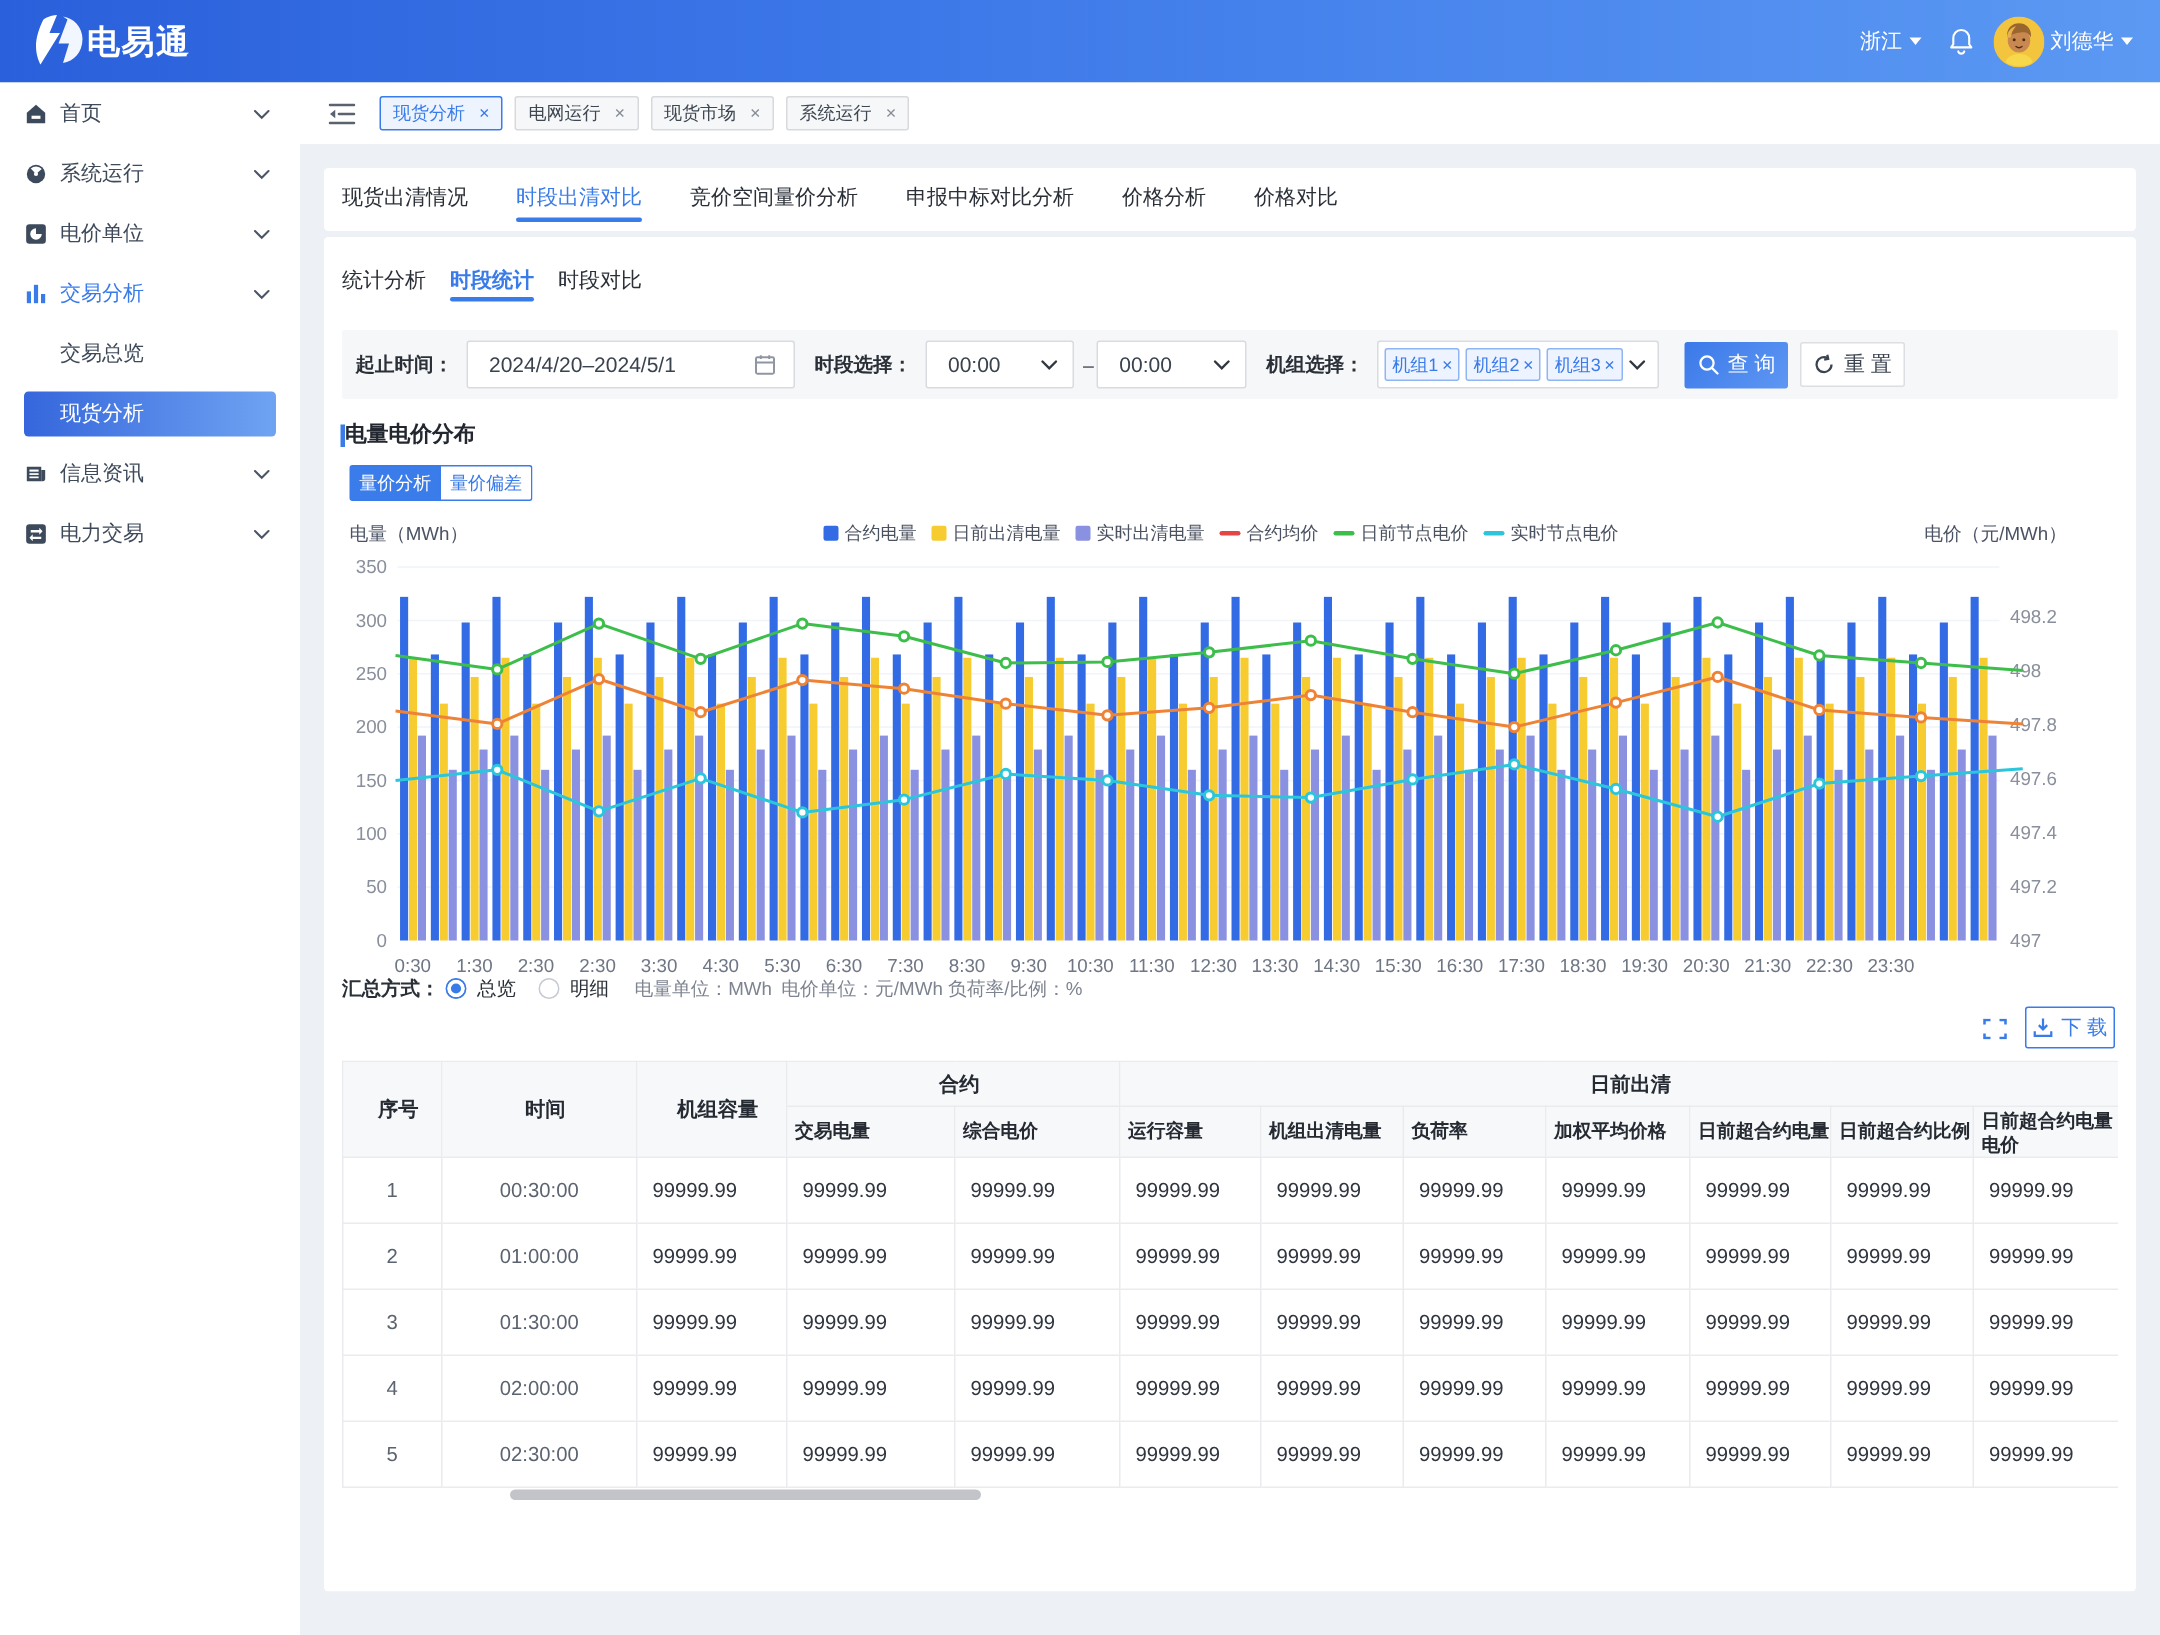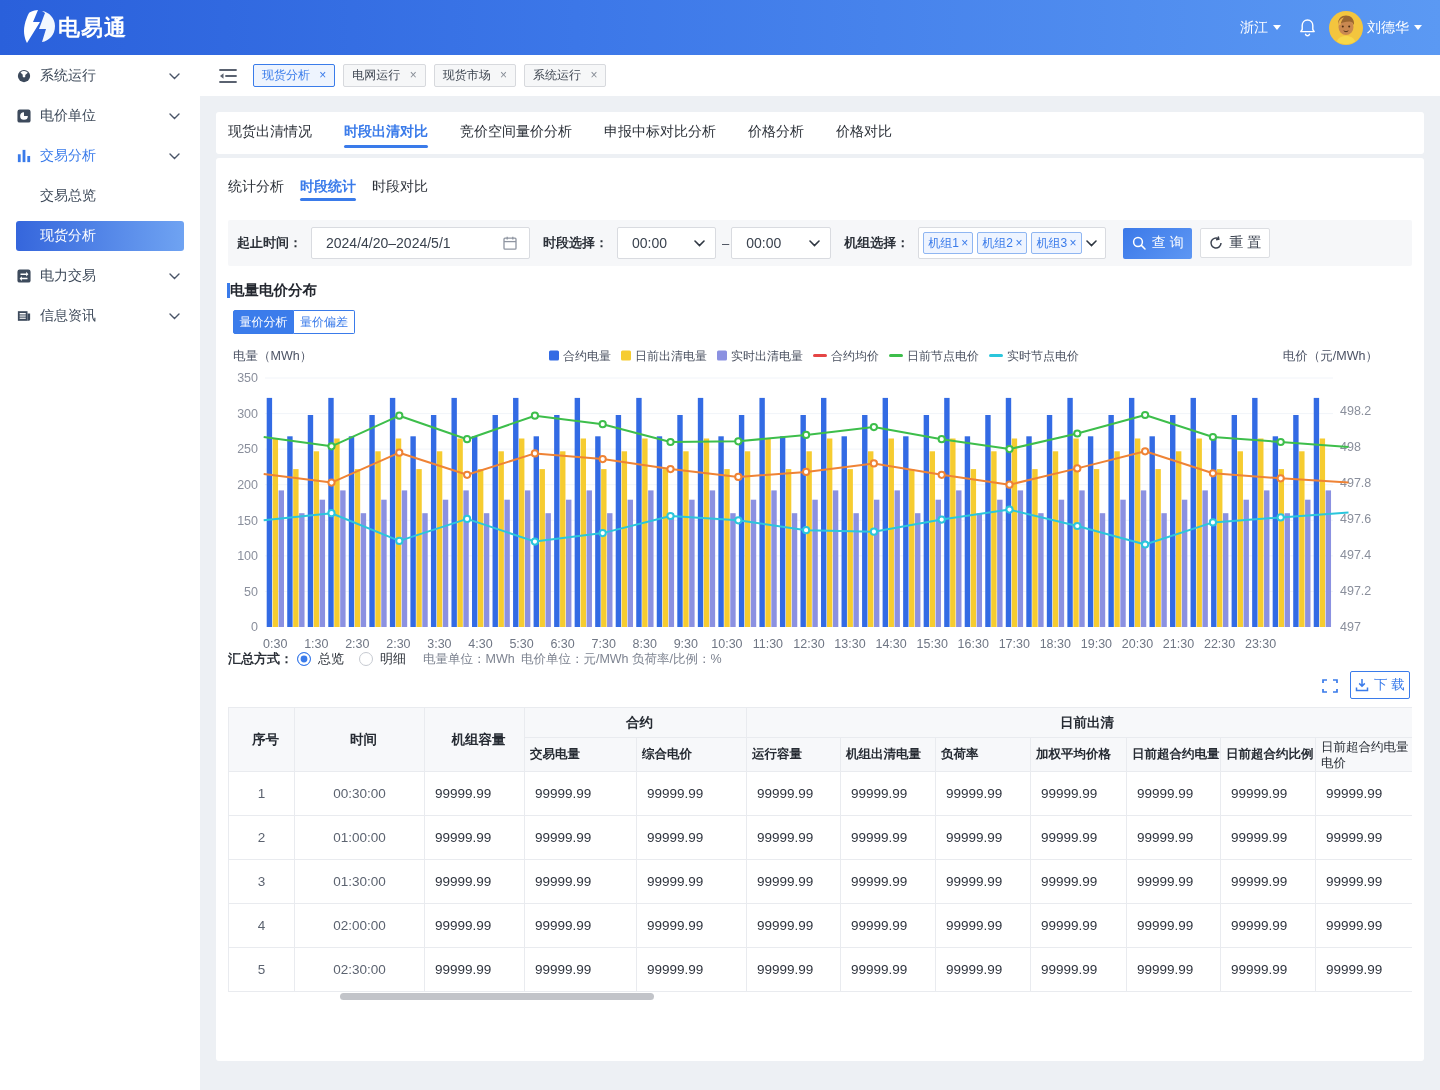--- a/index.html
+++ b/index.html
@@ -19,21 +19,21 @@
 .sub.sel .tx{left:24px;}
 .main{position:absolute;left:200px;top:55px;width:1240px;height:1035px;}
 .tagbar{position:absolute;left:0;top:0;width:1240px;height:41px;background:#fff;display:flex;align-items:center;}
 .fold{margin-left:19px;margin-right:16px;}
 .tag{height:23px;line-height:21px;border:1px solid #d7d9dd;background:#f6f7f8;border-radius:2px;color:#3f4752;font-size:12px;padding:0 8px;margin-right:8px;white-space:nowrap;}
 .tag .x{color:#878d96;margin-left:6px;font-size:12px;}
 .tag.on{border-color:#3a7cea;background:#eef4fe;color:#3a7cea;}
 .tag.on .x{color:#3a7bea;}
 .card1{position:absolute;left:16px;top:57px;width:1208px;height:42px;background:#fff;border-radius:3px;display:flex;align-items:center;padding-left:12px;}
 .t1{position:relative;height:42px;line-height:38px;font-size:14px;color:#2b3038;margin-right:32px;font-weight:500;}
-.t1.on{color:#3a7bea;font-weight:700;}
+.t1.on{color:#3a7bea;font-weight:400;}
 .t1.on:after{content:"";position:absolute;left:0;right:0;bottom:6.5px;height:3px;border-radius:1.5px;background:#3a7bea;}
 .card2{position:absolute;left:16px;top:103px;width:1208px;height:903px;background:#fff;border-radius:3px;}
 .t2{position:relative;height:30px;line-height:30px;font-size:14px;color:#2b3038;margin-right:16px;}
 .t2.on{color:#3a7bea;font-weight:600;}
 .t2.on:after{content:"";position:absolute;left:0;right:0;top:27px;height:3px;border-radius:1.5px;background:#3a7bea;}
 .subtabs{position:absolute;left:12px;top:13px;display:flex;}
 .filter{position:absolute;left:12px;top:62px;width:1184px;height:46px;background:#f6f7f9;border-radius:2px;display:flex;align-items:center;font-size:13px;color:#2b3038;}
 .flabel{font-weight:600;margin-right:9px;}
 .finput{height:32px;background:#fff;border:1px solid #d9dbe0;border-radius:2px;display:flex;align-items:center;color:#3a424e;font-size:14px;}
 .sec{position:absolute;left:11px;top:125px;height:15px;border-left:3px solid #3a7bea;font-size:14.5px;line-height:15px;font-weight:600;color:#23272f;}
@@ -46,21 +46,21 @@
 .radio.on{border:1px solid #3a7bea;background:#3a7bea;box-shadow:inset 0 0 0 2.6px #fff;}
 .radio.off{border:1px solid #c6cad1;background:#fff;}
 .units{font-size:12.5px;color:#7d8390;margin-left:17px;text-align:right;}
 .fsicon{position:absolute;left:1106px;top:521px;}
 .dlbtn{position:absolute;left:1134px;top:513px;width:60px;height:28px;border:1px solid #3a7bea;border-radius:2px;color:#3a7bea;font-size:13.5px;display:flex;align-items:center;justify-content:center;background:#fff;}
 .tblwrap{position:absolute;left:12px;top:549px;width:1184px;height:285px;overflow:hidden;}
 table{border-collapse:collapse;table-layout:fixed;width:1185px;font-size:13.5px;}
 td{border:1px solid #e9ebef;padding:0 0 0 10px;height:44px;color:#30353f;overflow:hidden;white-space:nowrap;}
 tr.hd td{background:#f7f8fa;height:30px;font-size:13.5px;font-weight:600;color:#262b33;padding:0 0 0 8px;}
 td.c{text-align:center;padding:0;}
-tr.hd td.h2{font-size:12.5px;font-weight:600;white-space:nowrap;padding-left:5px;}tr.hd td.h2w{font-size:12.5px;font-weight:400;white-space:normal;line-height:16px;padding-top:1px;padding-left:5px;}
+tr.hd td.h2{font-size:12.5px;font-weight:600;white-space:nowrap;padding-left:5px;}tr.hd td.h2w{font-size:12.5px;font-weight:700;white-space:normal;line-height:16px;padding-top:1px;padding-left:5px;}
 td.idx,td.tm{color:#5c6370;}
 .scrollbar{position:absolute;left:124px;top:835px;width:314px;height:7px;border-radius:3.5px;background:#c2c4c9;}
 .bstrip{position:absolute;left:0;top:1006px;width:1240px;height:29px;background:#edf0f4;}
 </style></head>
 <body>
 <div class="hdr">
   <svg class="logo" width="42" height="42" viewBox="0 0 42 42">
 <path d="M10 6 C10 6 14 3 19 3 L14 15 H21 L8 36 C8 36 5 31 5 24 C5 15 10 6 10 6 Z" fill="#ffffff"></path>
 <path d="M23 4 C30 5 36 11 36 19 C36 28 30 34 23 35 L27 22 H20 L26 6 Z" fill="#f2f7ff"></path>
 </svg>
@@ -85,20 +85,30 @@
 <path d="M15 20 C16.2 21 17.8 21 19 20" fill="none" stroke="#4a2e14" stroke-width="0.9" stroke-linecap="round"></path>
       </svg>
       <span>刘德华</span>
       <span class="caret"></span>
   </div>
 </div>
 <div class="side">
   <div style="height:1px"></div>
   <div class="mi">
       <svg class="ic" viewBox="0 0 16 16" width="15" height="15">
+        <path d="M8 1 L15 7 L15 15 L1 15 L1 7 Z" fill="#3d4a5c"></path>
+        <rect x="4.6" y="9.3" width="6.8" height="2.4" fill="#fff"></rect>
+      </svg>
+      <span class="tx">首页</span>
+      <svg class="ch" width="11" height="7" viewBox="0 0 11 7">
+        <path d="M1 1 L5.5 5.5 L10 1" fill="none" stroke="#4a5568" stroke-width="1.4" stroke-linecap="round"></path>
+      </svg>
+    </div>
+  <div class="mi">
+      <svg class="ic" viewBox="0 0 16 16" width="15" height="15">
         <circle cx="8" cy="8" r="7" fill="#3d4a5c"></circle>
         <path d="M8 8 L12.4 4.2 A6 6 0 0 0 4 3.9 Z" fill="#fff"></path>
         <circle cx="8" cy="8" r="1.6" fill="#fff"></circle>
       </svg>
       <span class="tx">系统运行</span>
       <svg class="ch" width="11" height="7" viewBox="0 0 11 7">
         <path d="M1 1 L5.5 5.5 L10 1" fill="none" stroke="#4a5568" stroke-width="1.4" stroke-linecap="round"></path>
       </svg>
     </div>
   <div class="mi">
@@ -120,41 +130,41 @@
       <span class="tx">交易分析</span>
       <svg class="ch" width="11" height="7" viewBox="0 0 11 7">
         <path d="M1 1 L5.5 5.5 L10 1" fill="none" stroke="#4a5568" stroke-width="1.4" stroke-linecap="round"></path>
       </svg>
     </div>
   <div class="sub">
       <span class="tx">交易总览</span>
     </div>
   <div class="sub sel">
       <span class="tx">现货分析</span>
-    </div>
-  <div class="mi">
-      <svg class="ic" viewBox="0 0 16 16" width="15" height="15">
-        <rect x="0.5" y="0.5" width="15" height="15" rx="2.5" fill="#3d4a5c"></rect>
-        <path d="M4 6 L10.5 6 L10.5 4.2 L13 6.9 L10.5 9.6 L10.5 7.8 L4 7.8 Z" fill="#fff" transform="translate(0,-1)"></path>
-        <path d="M12 9 L5.5 9 L5.5 7.2 L3 9.9 L5.5 12.6 L5.5 10.8 L12 10.8 Z" fill="#fff" transform="translate(0,1)"></path>
-      </svg>
-      <span class="tx">电力交易</span>
-      <svg class="ch" width="11" height="7" viewBox="0 0 11 7">
-        <path d="M1 1 L5.5 5.5 L10 1" fill="none" stroke="#4a5568" stroke-width="1.4" stroke-linecap="round"></path>
-      </svg>
     </div>
   <div class="mi">
       <svg class="ic" viewBox="0 0 16 16" width="15" height="15">
         <path d="M1 2.5 H12 V13.5 H1 Z" fill="#3d4a5c"></path>
         <path d="M12 5 H15 V12 A1.8 1.8 0 0 1 13.2 13.5 H12 Z" fill="#3d4a5c"></path>
         <rect x="3" y="4.6" width="7" height="1.6" fill="#fff"></rect>
         <rect x="3" y="7.4" width="7" height="1.3" fill="#fff"></rect>
         <rect x="3" y="9.9" width="7" height="1.3" fill="#fff"></rect>
       </svg>
       <span class="tx">信息资讯</span>
+      <svg class="ch" width="11" height="7" viewBox="0 0 11 7">
+        <path d="M1 1 L5.5 5.5 L10 1" fill="none" stroke="#4a5568" stroke-width="1.4" stroke-linecap="round"></path>
+      </svg>
+    </div>
+  <div class="mi">
+      <svg class="ic" viewBox="0 0 16 16" width="15" height="15">
+        <rect x="0.5" y="0.5" width="15" height="15" rx="2.5" fill="#3d4a5c"></rect>
+        <path d="M4 6 L10.5 6 L10.5 4.2 L13 6.9 L10.5 9.6 L10.5 7.8 L4 7.8 Z" fill="#fff" transform="translate(0,-1)"></path>
+        <path d="M12 9 L5.5 9 L5.5 7.2 L3 9.9 L5.5 12.6 L5.5 10.8 L12 10.8 Z" fill="#fff" transform="translate(0,1)"></path>
+      </svg>
+      <span class="tx">电力交易</span>
       <svg class="ch" width="11" height="7" viewBox="0 0 11 7">
         <path d="M1 1 L5.5 5.5 L10 1" fill="none" stroke="#4a5568" stroke-width="1.4" stroke-linecap="round"></path>
       </svg>
     </div>
 </div>
 <div class="main">
   <div class="tagbar">
     <svg class="fold" width="18" height="16" viewBox="0 0 18 16">
         <g stroke="#5a6270" stroke-width="1.8" stroke-linecap="round">
           <line x1="1" y1="2" x2="17" y2="2"></line>

